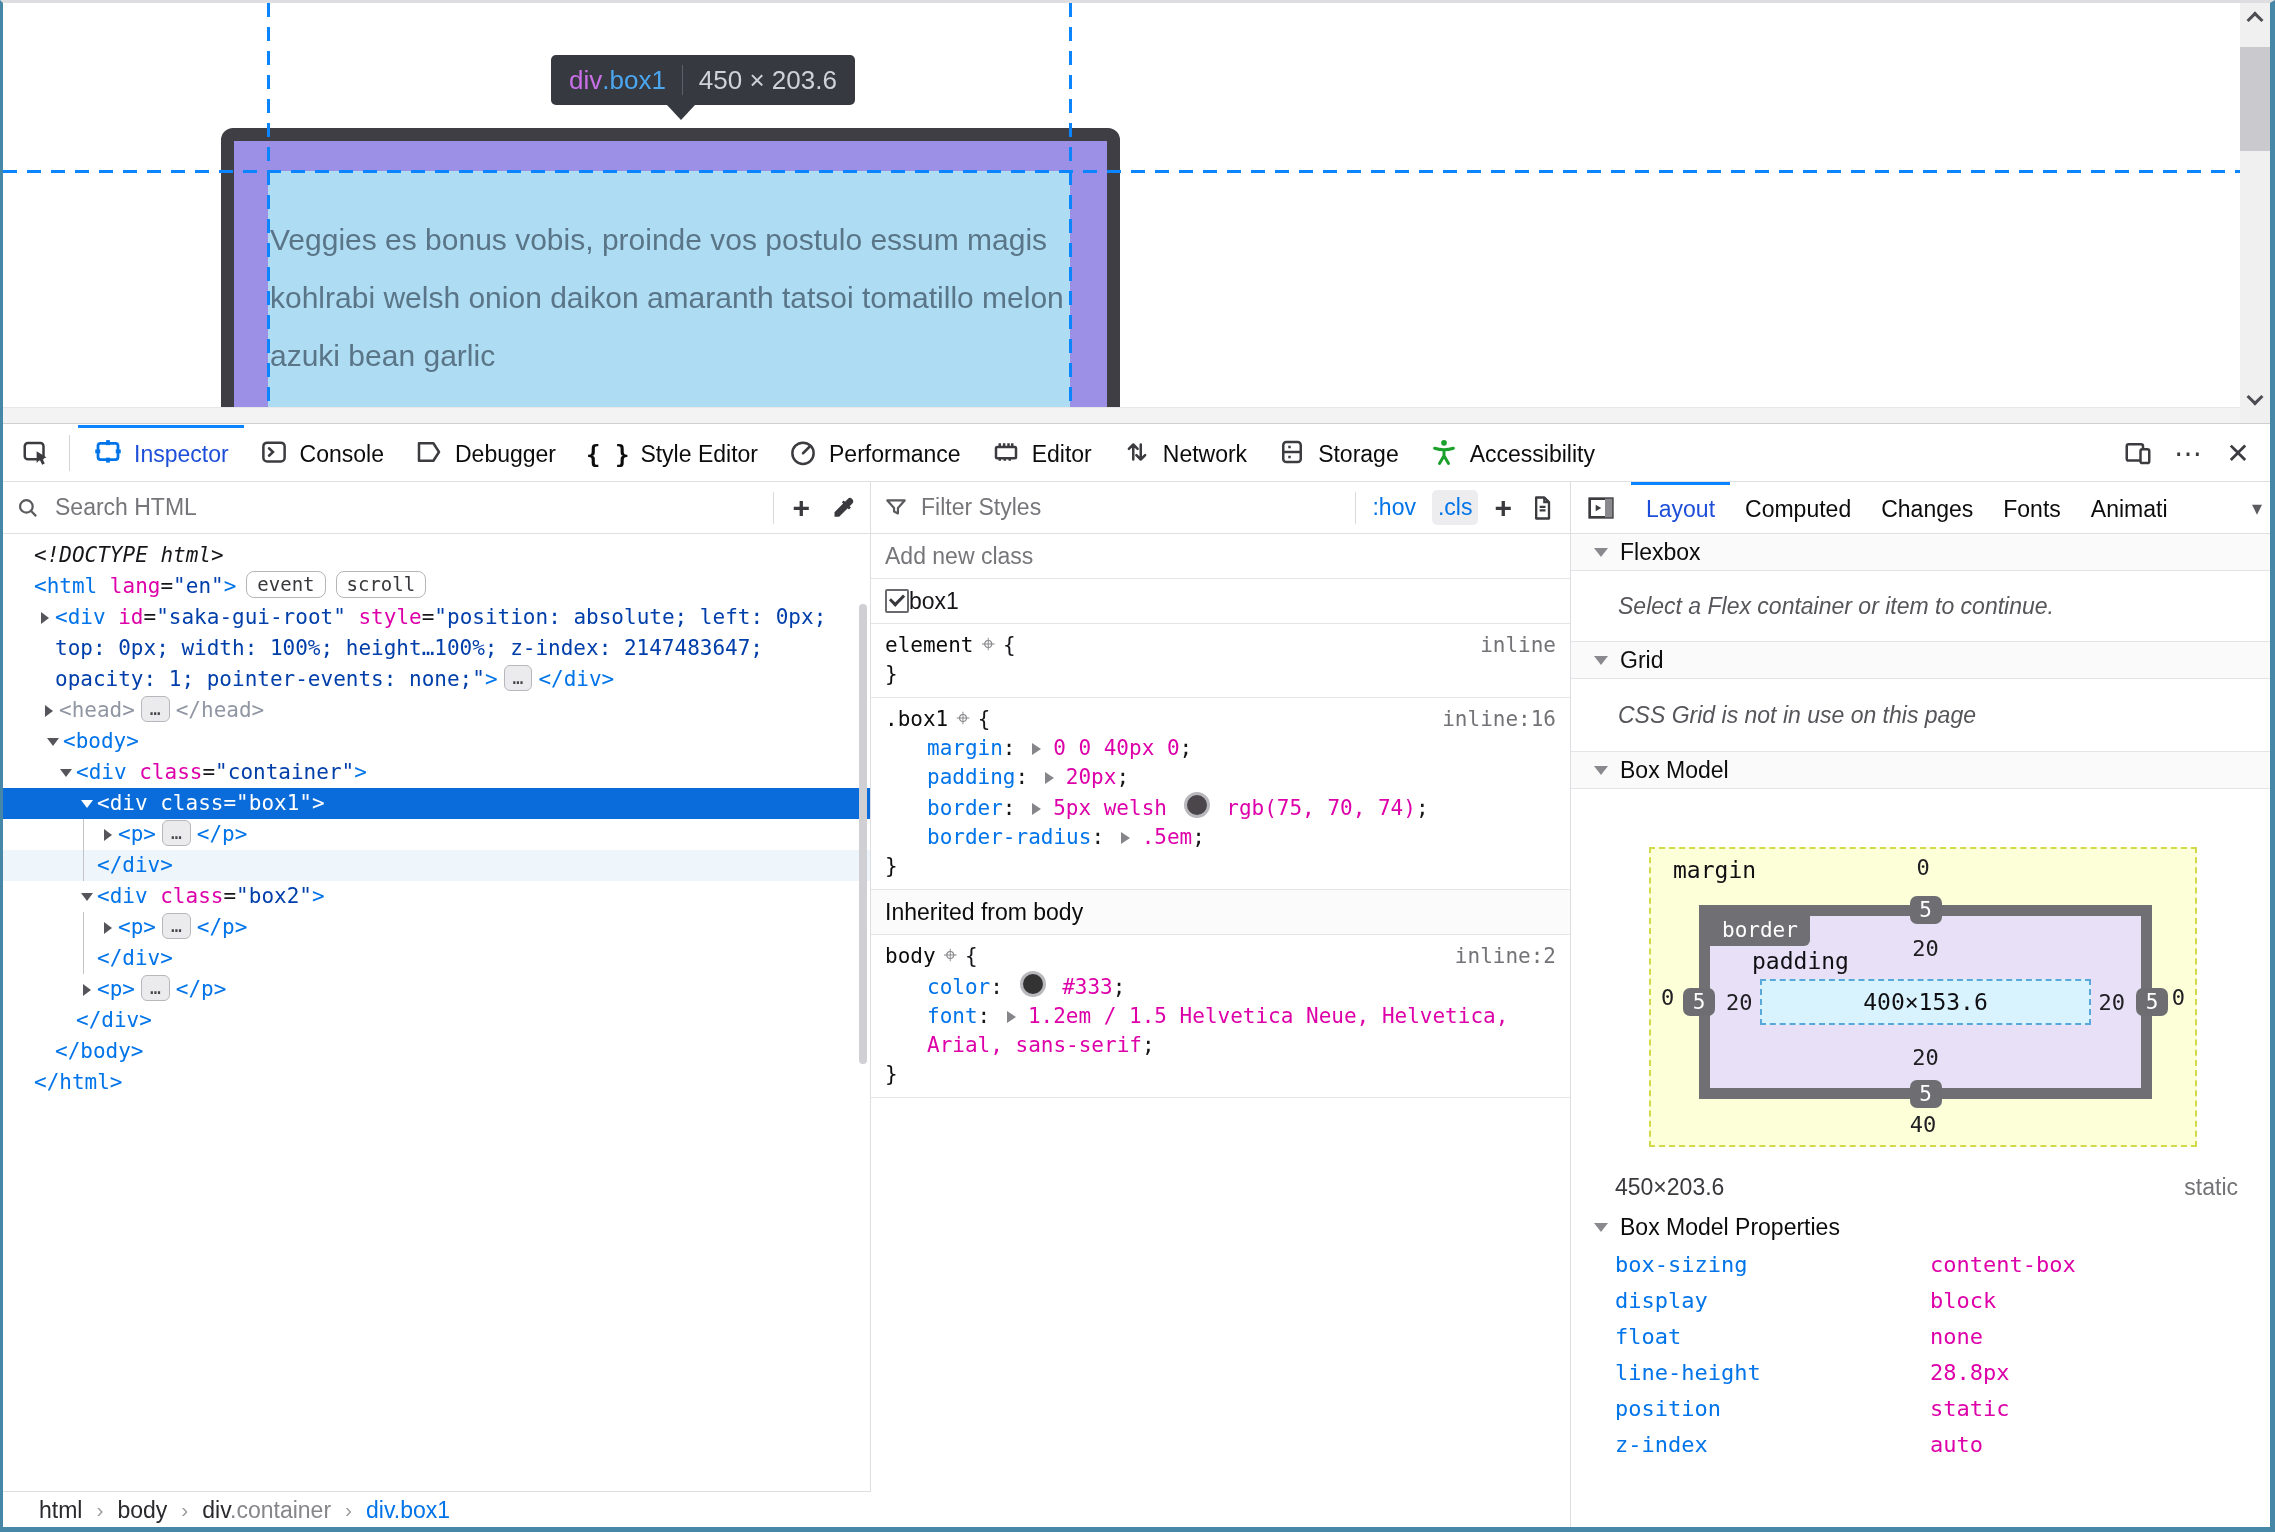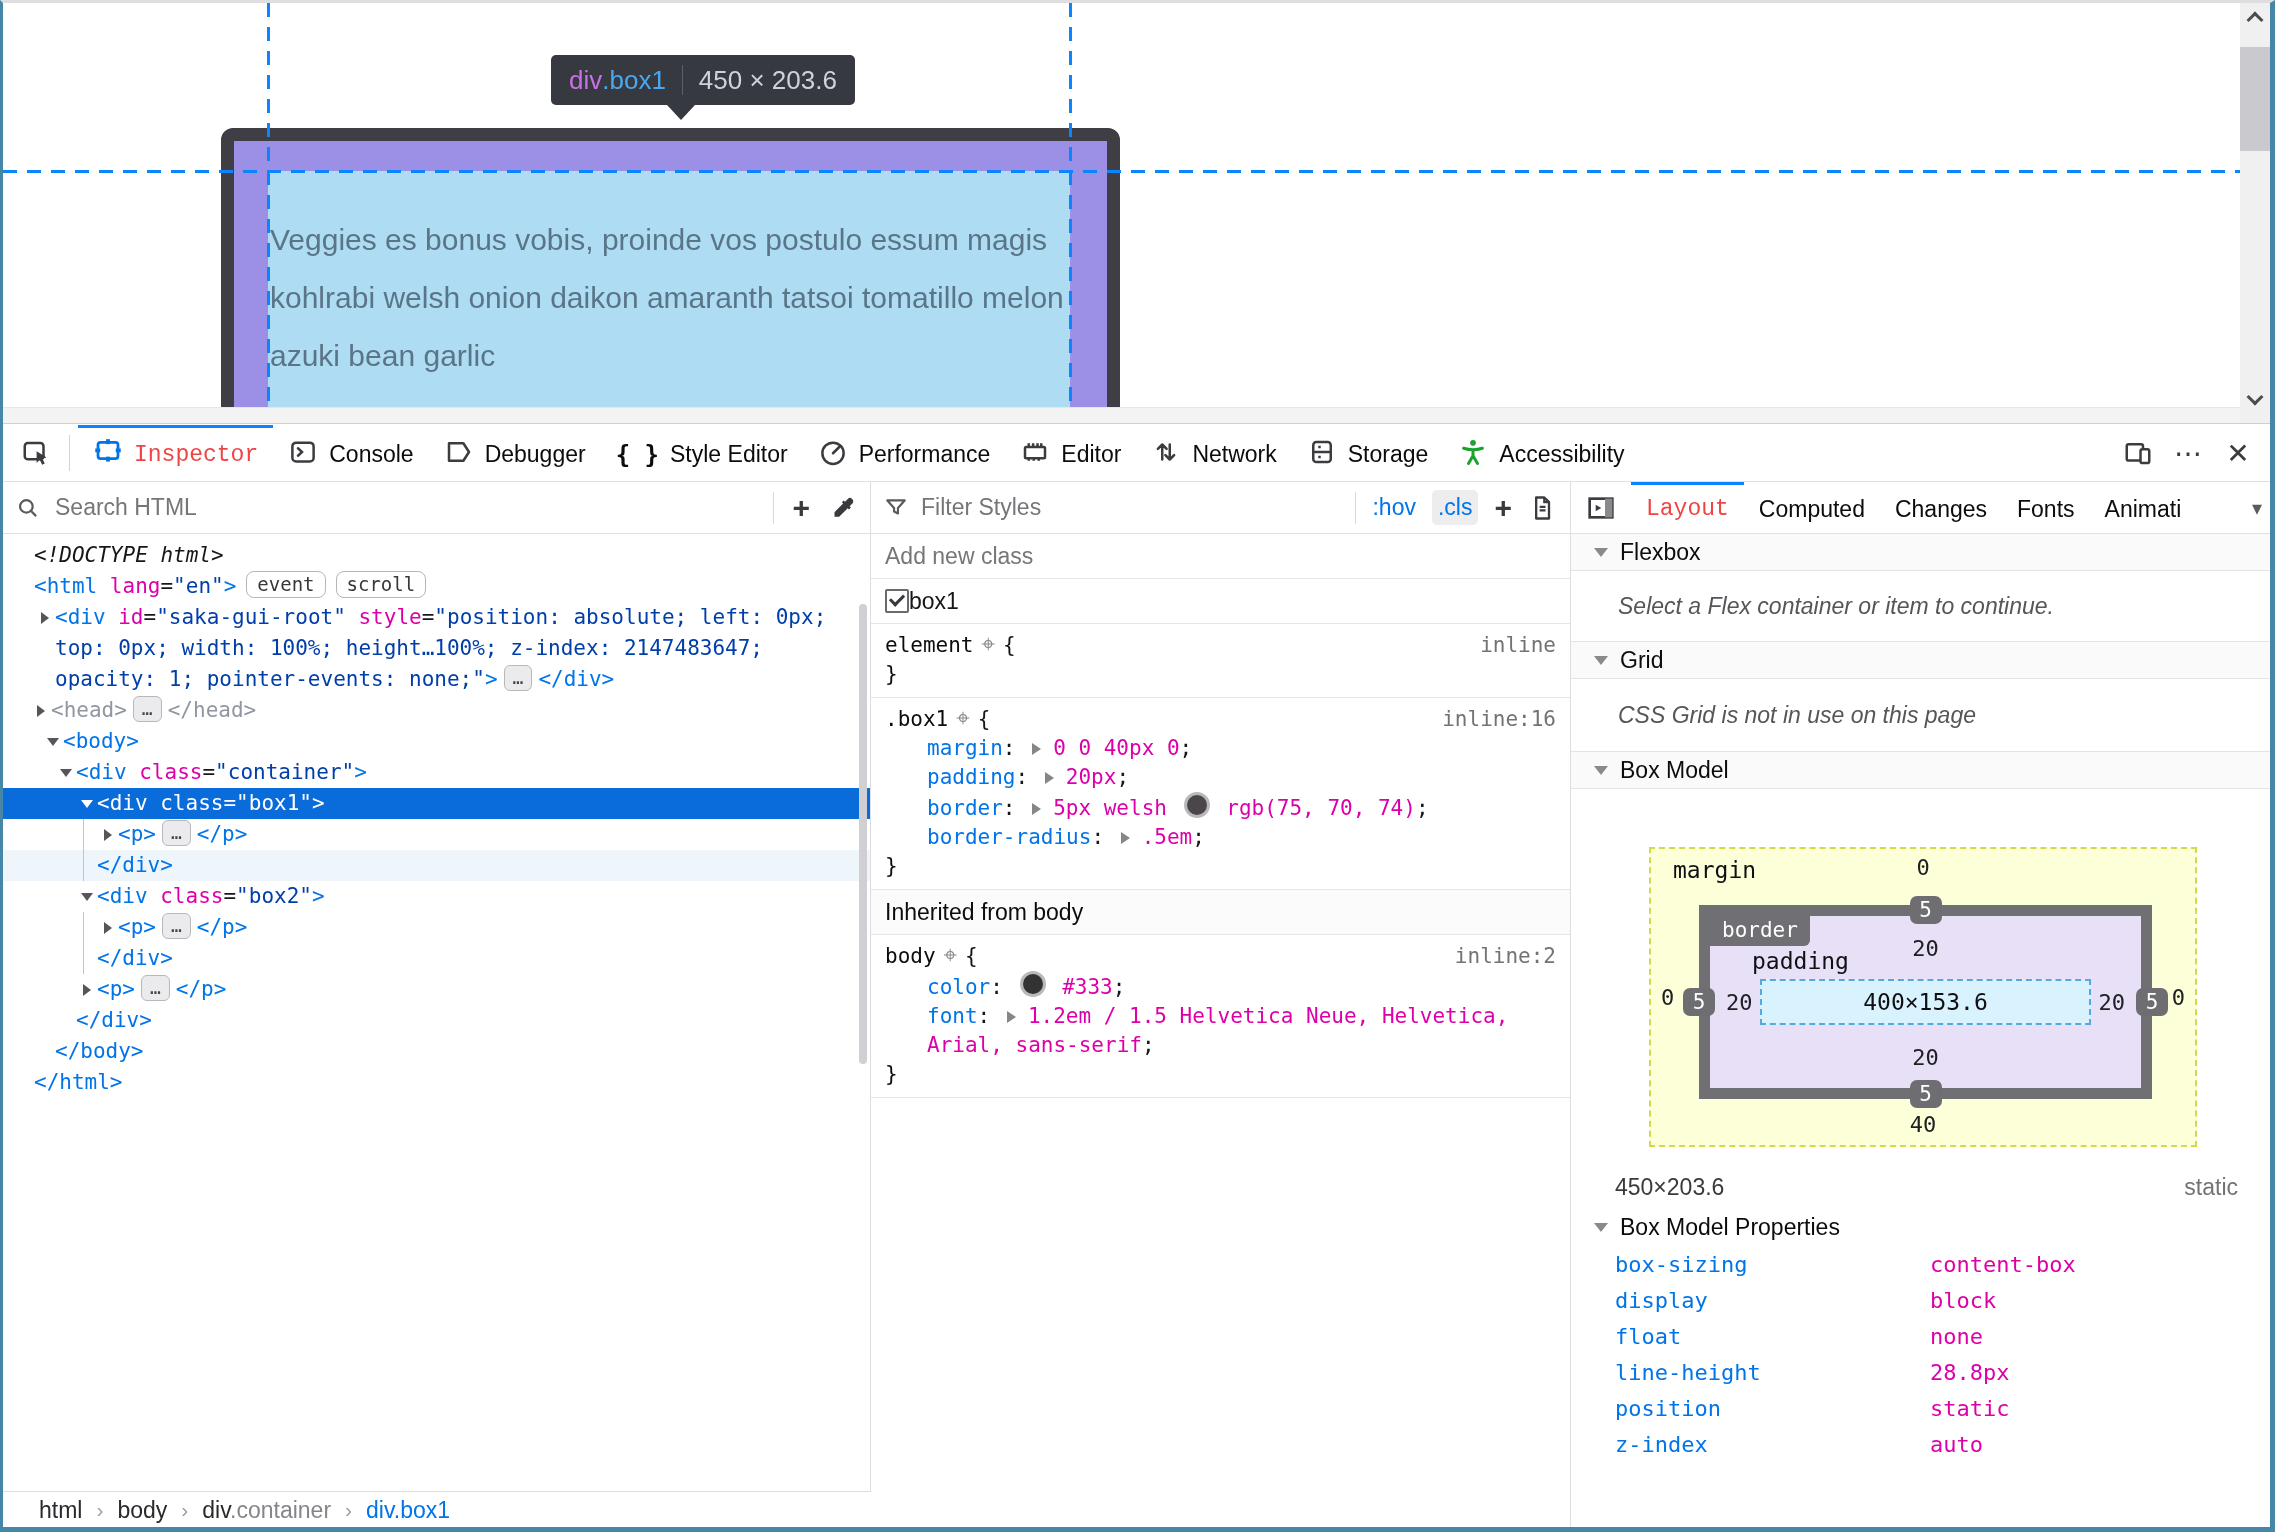--- a/index.html
+++ b/index.html
@@ -28,21 +28,21 @@
   .chev-down::before{transform:rotate(135deg);top:0;}
   .chev-up{top:8px;}
   .page-hscroll{position:absolute;left:0;top:404px;width:2237px;height:16px;background:#f3f3f4;border-top:1px solid #e7e7e9;}
 
   
   .devtools{position:absolute;left:0;top:420px;width:2267px;height:1104px;border-top:1px solid #cfcfd3;background:#fff;}
   .tabs-row{position:absolute;left:0;top:1px;width:2267px;height:56px;border-bottom:1px solid #e0e0e2;display:flex;align-items:stretch;background:#fff;}
   .tb-pick{display:flex;align-items:center;padding:0 18px;}
   .tb-sep{width:1px;height:36px;background:#d4d4d8;align-self:center;margin-right:8px;}
   .tb-tab{display:flex;align-items:center;gap:11px;padding:0 15px;border-top:3px solid transparent;font-size:23px;color:#0c0c0d;}
-  .tb-tab.active{border-top-color:#0a84ff;color:#ef4444;font-family:Liberation Mono, monospace;}
+  .tb-tab.active{border-top-color:#0a84ff;color:#1d4ed8;}
   .tb-tab .txt-icon{font-family:"DejaVu Sans Mono",monospace;font-weight:bold;font-size:24px;}
   .tb-right{margin-left:auto;display:flex;align-items:center;gap:6px;padding-right:10px;}
   .tb-iconbtn{display:flex;align-items:center;justify-content:center;width:44px;height:44px;color:#3c3c40;font-size:28px;}
   svg.icon{width:30px;height:30px;flex:none;}
 
   .columns{position:absolute;left:0;top:58px;width:2267px;height:1046px;display:flex;}
   .col{position:relative;height:100%;box-sizing:border-box;background:#fff;}
   .col-left{width:868px;border-right:1px solid #dedee2;}
   .col-mid{width:700px;border-right:1px solid #dedee2;}
   .col-right{flex:1;}
@@ -260,21 +260,21 @@
               <span class="mcontent"><span class="sg sg-doctype">&lt;!DOCTYPE html&gt;</span></span>
             </div>
             <div class="mrow" style="padding-left: 11px;">
               <span class="a "></span>
               <span class="mcontent"><span class="sg sg-tag">&lt;html</span><span class="sg sg-attr"> lang</span><span class="sg sg-plain">=</span><span class="sg sg-val">"en"</span><span class="sg sg-tag">&gt;</span><span class="sg sg-badge">event</span><span class="sg sg-badge">scroll</span></span>
             </div>
             <div class="mrow" style="padding-left: 32px;">
               <span class="a a-r"></span>
               <span class="mcontent"><span class="sg sg-tag">&lt;div</span><span class="sg sg-attr"> id</span><span class="sg sg-plain">=</span><span class="sg sg-val">"saka-gui-root"</span><span class="sg sg-attr"> style</span><span class="sg sg-plain">=</span><span class="sg sg-val">"position: absolute; left: 0px; top: 0px; width: 100%; height…100%; z-index: 2147483647; opacity: 1; pointer-events: none;"</span><span class="sg sg-tag">&gt;</span><span class="sg sg-pill">…</span><span class="sg sg-tag">&lt;/div&gt;</span></span>
             </div>
-            <div class="mrow" style="padding-left: 28px;">
+            <div class="mrow" style="padding-left: 36px;">
               <span class="a a-r"></span>
               <span class="mcontent"><span class="sg sg-muted">&lt;head&gt;</span><span class="sg sg-pill">…</span><span class="sg sg-muted">&lt;/head&gt;</span></span>
             </div>
             <div class="mrow" style="padding-left: 40px;">
               <span class="a a-d"></span>
               <span class="mcontent"><span class="sg sg-tag">&lt;body&gt;</span></span>
             </div>
             <div class="mrow" style="padding-left: 53px;">
               <span class="a a-d"></span>
               <span class="mcontent"><span class="sg sg-tag">&lt;div</span><span class="sg sg-attr"> class</span><span class="sg sg-plain">=</span><span class="sg sg-val">"container"</span><span class="sg sg-tag">&gt;</span></span>

